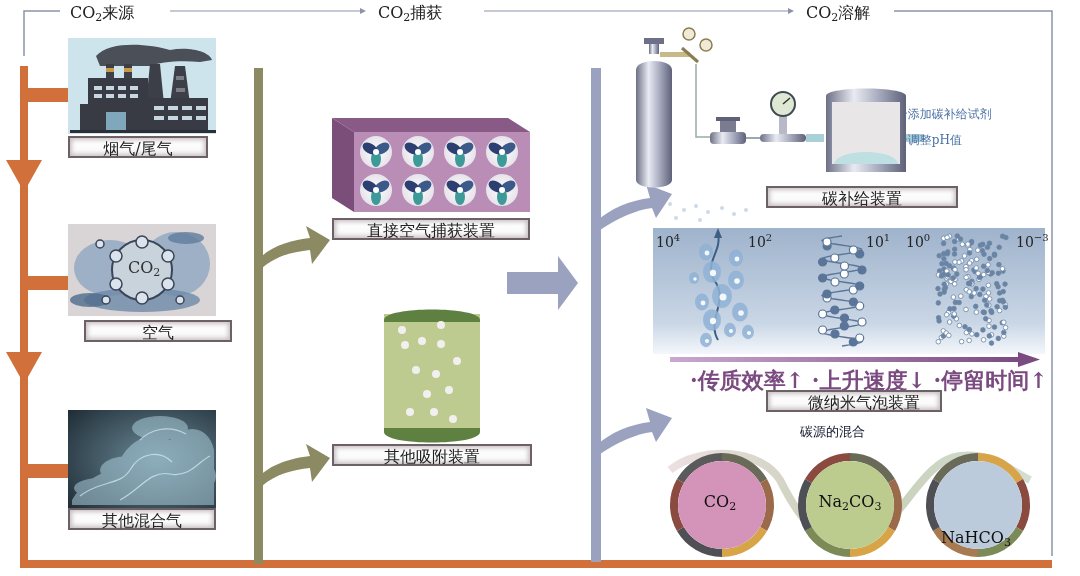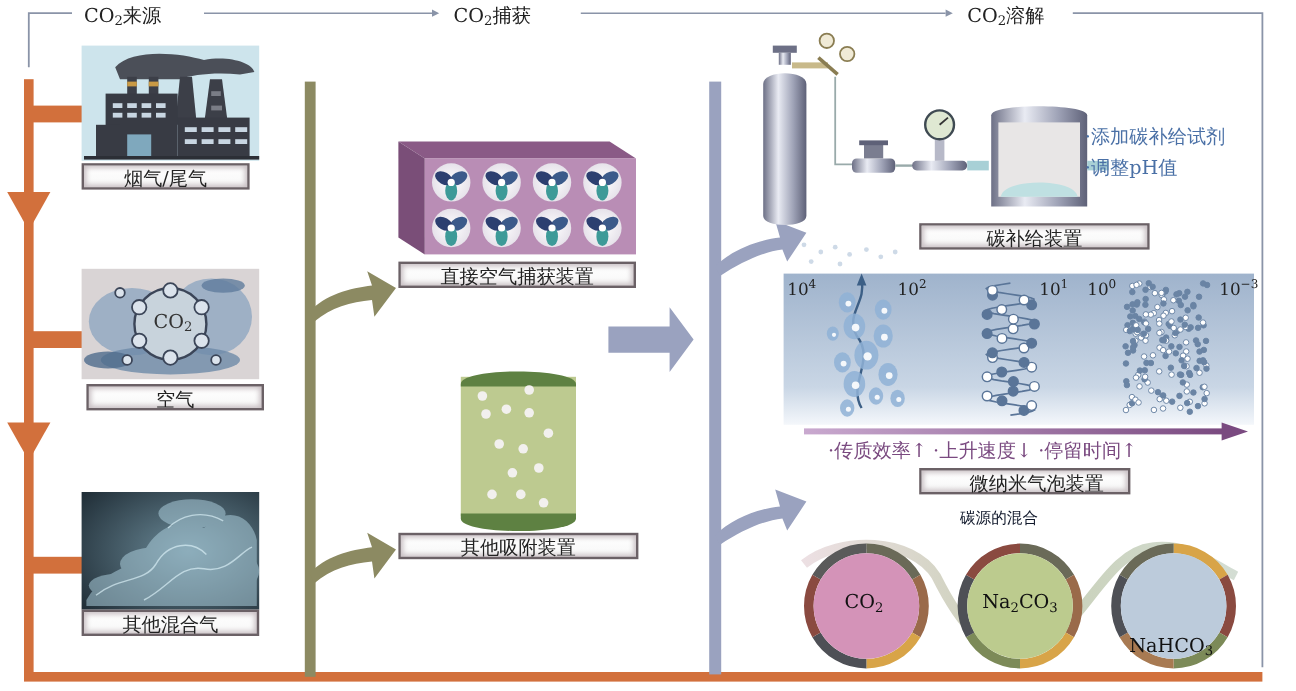--- a/index.html
+++ b/index.html
@@ -6,23 +6,23 @@
   body { width: 1080px; height: 576px; position: relative; overflow: hidden;
          font-family: "DejaVu Serif", "Liberation Serif", serif; color: #222; }
   .abs { position: absolute; }
   svg.stage { position: absolute; left: 0; top: 0; }
   .header-label { position: absolute; top: 2px; font-size: 16px; line-height: 22px; background: #fff; padding: 0 6px; white-space: nowrap; }
   .sub { font-size: 11px; vertical-align: -3px; }
   .sup { font-size: 10px; vertical-align: 6px; }
   .label-box { position: absolute; height: 22px; line-height: 22px; text-align: center; font-size: 16px;
                background: linear-gradient(#ffffff, #f7f7f7);
                border: 2px solid #6b6166; box-shadow: inset 0 0 4px 2px #c9c0c4; box-sizing: border-box; white-space: nowrap; }
-  .blue-note { position: absolute; color: #4a70a6; font-size: 16px; line-height: 20px; white-space: nowrap; }
+  .blue-note { position: absolute; color: #4a70a6; font-size: 12px; line-height: 20px; white-space: nowrap; }
   .scale-label { position: absolute; font-size: 14px; color: #222; white-space: nowrap; }
-  .purple-text { position: absolute; color: #7a4a80; font-size: 16px; white-space: nowrap; }
+  .purple-text { position: absolute; color: #7a4a80; font-size: 22px; white-space: nowrap; font-weight: bold; }
   .mix-title { position: absolute; color: #0f172a; font-size: 13px; white-space: nowrap; }
   .circle-label { position: absolute; font-size: 16px; color: #111; text-align: center; white-space: nowrap; }
 </style>
 </head>
 <body>
 
 <svg class="stage" width="1080" height="576" viewBox="0 0 1080 576">
   <defs>
     <linearGradient id="cyl" x1="0" x2="1" y1="0" y2="0">
       <stop offset="0" stop-color="#6d7086"></stop>
@@ -569,21 +569,21 @@
 </div>
 <div class="header-label" style="left:372px;">
   <span>CO</span><span class="sub">2</span><span>捕获</span>
 </div>
 <div class="header-label" style="left:800px;">
   <span>CO</span><span class="sub">2</span><span>溶解</span>
 </div>
 
 <div class="label-box" style="left:68px; top:136px; width:140px;">烟气/尾气</div>
 <div class="abs" style="left:128px; top:258px; font-size:16px; color:#333;"><span>CO</span><span class="sub">2</span></div>
-<div class="label-box" style="left:72px; top:320px; width:148px;">空气</div>
+<div class="label-box" style="left:84px; top:320px; width:148px;">空气</div>
 <div class="label-box" style="left:68px; top:508px; width:148px;">其他混合气</div>
 
 <div class="label-box" style="left:332px; top:218px; width:198px;">直接空气捕获装置</div>
 <div class="label-box" style="left:332px; top:444px; width:200px;">其他吸附装置</div>
 
 <div class="blue-note" style="left:904px; top:104px;">·添加碳补给试剂</div>
 <div class="blue-note" style="left:904px; top:130px;">·调整pH值</div>
 <div class="label-box" style="left:766px; top:186px; width:192px;">碳补给装置</div>
 
 <div class="scale-label" style="left:656px; top:232px;"><span>10</span><span class="sup">4</span></div>

